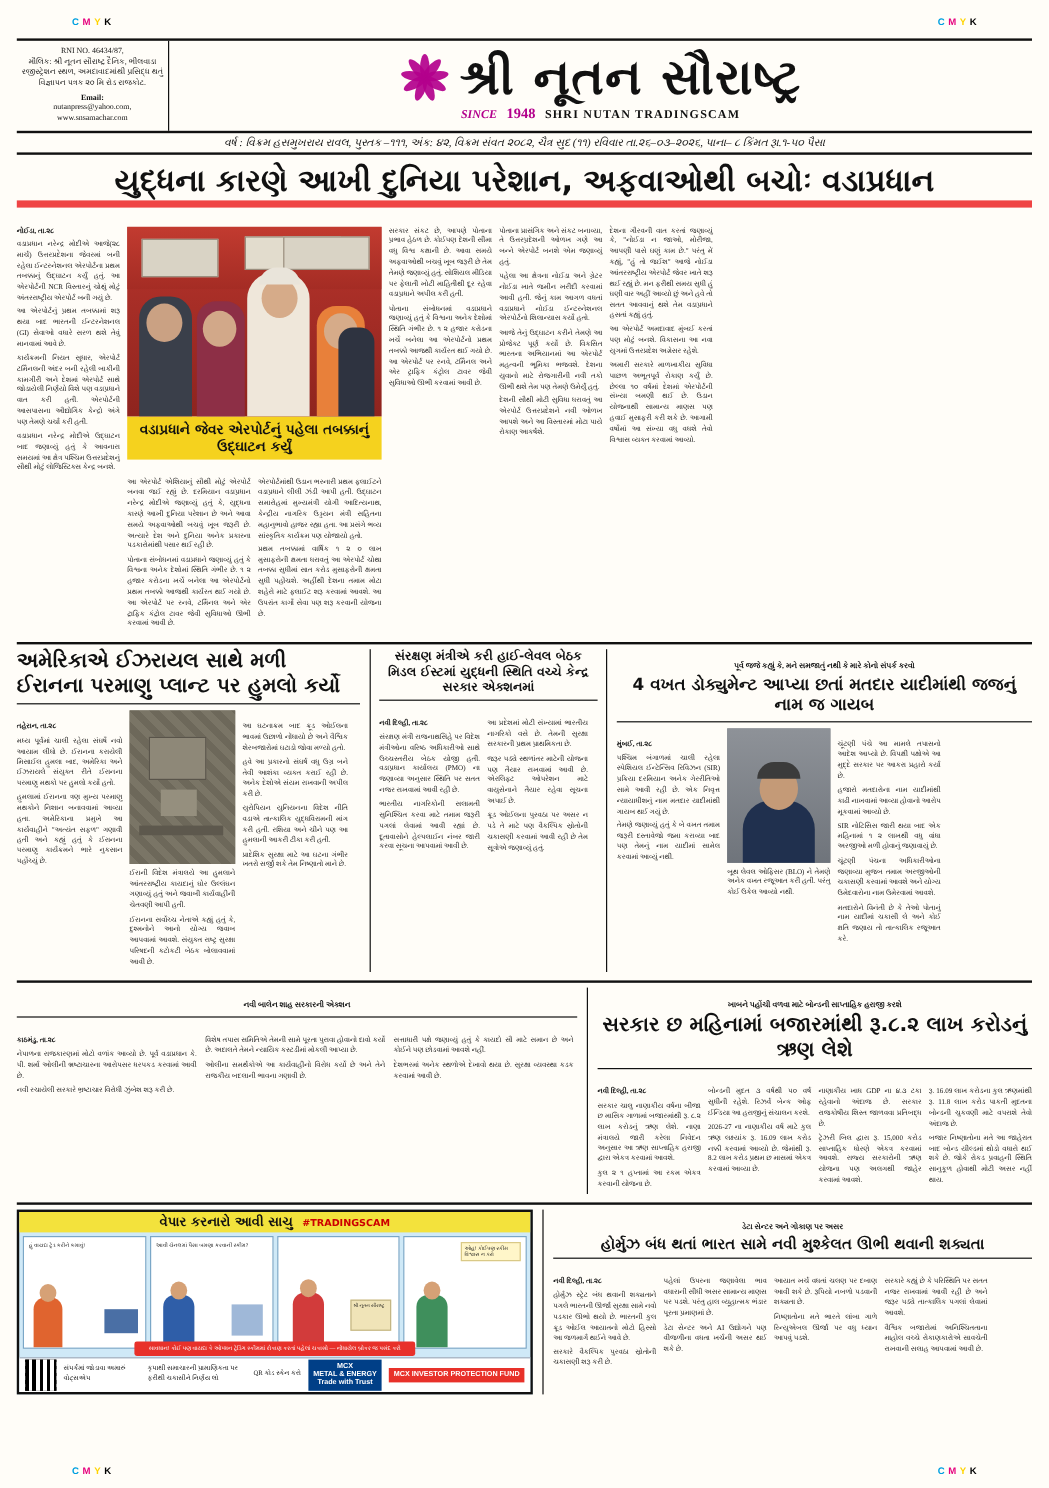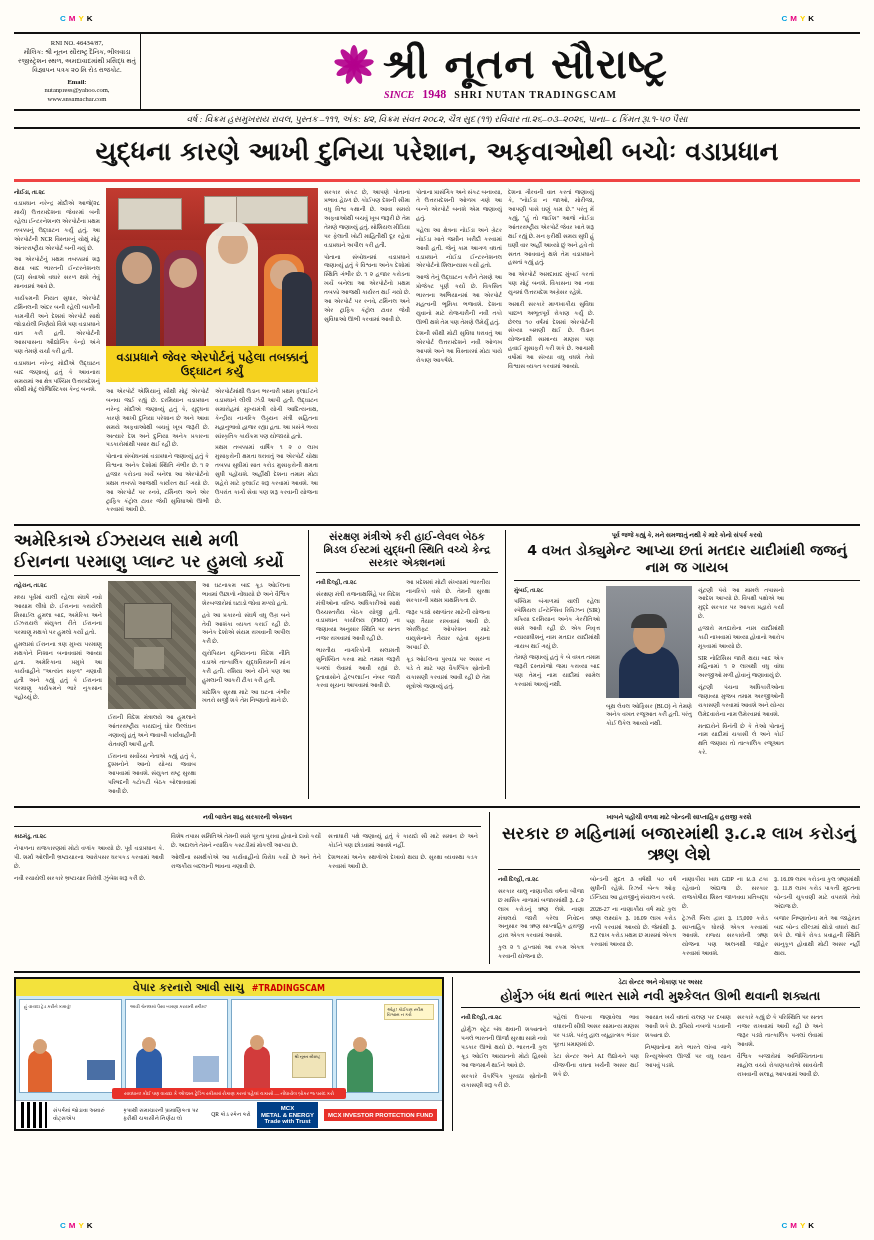--- a/index.html
+++ b/index.html
@@ -26,24 +26,24 @@
   .logo-row{display:flex;align-items:center;justify-content:center;gap:8px;}
   .flower{width:42px;height:42px;position:relative;}
   .flower div{position:absolute;left:50%;top:50%;width:8px;height:20px;margin:-20px 0 0 -4px;background:#b3008c;border-radius:50% 50% 50% 50%/60% 60% 40% 40%;transform-origin:50% 100%;opacity:.92;}
   .title-main{font-size:41px;font-weight:bold;letter-spacing:1px;color:#111;line-height:1;font-family:"DejaVu Sans",sans-serif;}
   .since-row{display:flex;align-items:baseline;gap:8px;justify-content:center;font-size:9px;margin-top:1px;}
   .since-row .since{color:#b3008c;font-weight:bold;font-style:italic;font-size:10px;}
   .since-row .yr{color:#b3008c;font-weight:bold;font-size:12px;}
   .since-row .eng{font-size:10px;font-weight:bold;letter-spacing:1px;}
   .mast-strip{display:flex;justify-content:center;align-items:center;font-size:9px;padding:2.5px 0;border-top:1px solid #111;font-style:italic;}
 
-  .headline{text-align:center;font-size:25.5px;font-weight:bold;font-family:"DejaVu Sans",sans-serif;padding:8px 0 12px;border-bottom:3px solid #ef4444;line-height:1.15;}
+  .headline{text-align:center;font-size:25.5px;font-weight:bold;font-family:"DejaVu Sans",sans-serif;padding:8px 0 0;border-bottom:6px solid #ef4444;line-height:1.15;}
 
   .cols{display:flex;gap:6px;margin-top:6px;}
-  .col{font-size:5.9px;line-height:1.5;text-align:justify;}
+  .col{font-size:5.9px;line-height:1.5;text-align:justify;margin-top:10px;}
   .c1{width:86px;}
   .c2{width:212px;}
   .c6{width:86px;}
   .c7{width:86px;}
   .c8{width:86px;}
   .dateline{font-weight:bold;font-size:5.8px;}
   p{margin:0 0 3px;}
 
   .photo{background:#6b5a52;width:100%;height:158px;position:relative;overflow:hidden;}
   .photo.stage{background:linear-gradient(#b8342c,#8e241e);}

